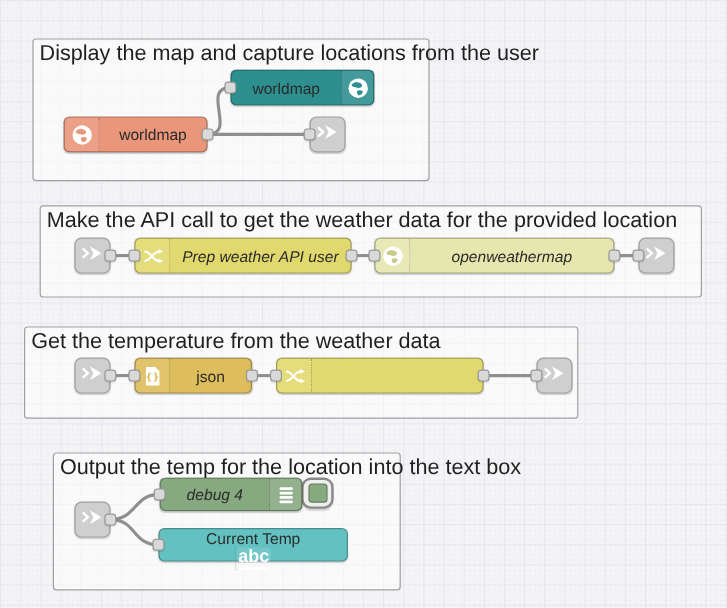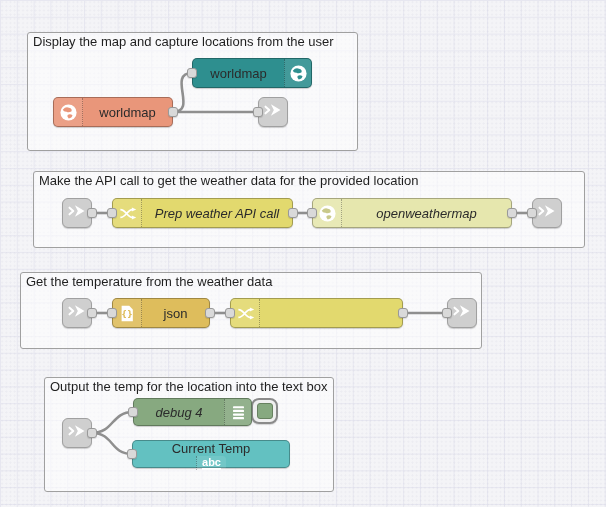--- a/index.html
+++ b/index.html
@@ -7,40 +7,40 @@
   .canvas{
     position:relative;width:606px;height:507px;overflow:hidden;
     background-color:#f4f4f7;
     background-image:
       radial-gradient(rgba(140,140,170,0.07) 1px, transparent 1px),
       linear-gradient(to right, #e7e7f0 1px, transparent 1px),
       linear-gradient(to bottom, #e7e7f0 1px, transparent 1px);
     background-size:4.2px 4.2px, 16.8px 16.8px, 16.8px 16.8px;
   }
   .group{position:absolute;border:1.5px solid #a0a0a0;border-radius:3px;background:rgba(255,255,255,0.55);box-sizing:border-box;}
-  .group-title{position:absolute;top:1px;left:5px;font-size:13px;color:#1f1f1f;white-space:nowrap;}
+  .group-title{position:absolute;top:1px;left:5px;font-size:18px;color:#1f1f1f;white-space:nowrap;}
   .wires{position:absolute;left:0;top:0;z-index:2;}
   .wires path{stroke:#8f8f8f;stroke-width:2.6;fill:none;}
   .node{position:absolute;z-index:4;height:30px;background:var(--nc);border:1px solid rgba(0,0,0,0.28);
         border-radius:5px;box-shadow:0 1px 1px rgba(0,0,0,0.18);display:flex;align-items:center;
         font-size:13px;color:#2b2b2b;box-sizing:border-box;}
   .node .label{flex:1;text-align:center;padding:0 6px;white-space:nowrap;}
   .node .label.italic{font-style:italic;}
   .icon-band{height:100%;display:flex;align-items:center;justify-content:center;box-sizing:border-box;background:rgba(255,255,255,0.10);}
   .icon-band.left{width:29px;border-right:1px dotted rgba(0,0,0,0.3);border-radius:4px 0 0 4px;}
   .icon-band.right{width:27px;border-left:1px dotted rgba(0,0,0,0.3);border-radius:0 4px 4px 0;}
   .link-node{position:absolute;z-index:4;width:30px;height:30px;background:#cfcfcf;border:1px solid #a0a0a0;
         border-radius:6px;box-shadow:0 1px 1px rgba(0,0,0,0.18);display:flex;align-items:center;justify-content:center;box-sizing:border-box;}
   .port{position:absolute;z-index:5;width:10px;height:10px;background:#d9d9d9;border:1px solid #999999;
         border-radius:3px;box-sizing:border-box;box-shadow:0 1px 1px rgba(0,0,0,0.12);}
   .dbg-toggle{position:absolute;z-index:3;left:251px;top:398px;width:27px;height:26px;background:#efefef;
         border:2.5px solid #8a8a8a;border-radius:8px;display:flex;align-items:center;justify-content:center;
         box-sizing:border-box;box-shadow:0 1px 1px rgba(0,0,0,0.15);}
   .dbg-toggle .inner{width:14px;height:14px;background:#87a980;border:1px solid #67815f;border-radius:3px;}
-  .abc-badge{font-size:11px;font-weight:bold;color:#fff;border-bottom:2px solid #ffffff;line-height:1.1;}
+  .abc-badge{font-size:15px;font-weight:bold;color:#fff;border-bottom:2px solid #ffffff;line-height:1.1;}
 </style>
 </head>
 <body>
 
 <div class="canvas">
 
   <div class="group" style="left:27px;top:32px;width:331px;height:119px;">
     <div class="group-title">Display the map and capture locations from the user</div>
   </div>
   <div class="group" style="left:33px;top:171px;width:552px;height:77px;">
@@ -107,21 +107,21 @@
   </div>
 
   <div class="node" style="--nc:#e2d96e;left:112px;top:198px;width:181px;">
     <div class="icon-band left">
       <svg width="19" height="19" viewBox="0 0 24 24">
           <path d="M3 7 C10 7 12 17 18 17 M3 17 C10 17 12 7 18 7" stroke="#fff" stroke-width="2.2" fill="none"></path>
           <path d="M17.5 4.5 L23 7 L17.5 9.5Z" fill="#fff"></path>
           <path d="M17.5 14.5 L23 17 L17.5 19.5Z" fill="#fff"></path>
         </svg>
     </div>
-    <span class="label italic">Prep weather API call</span>
+    <span class="label italic">Prep weather API user</span>
   </div>
 
   <div class="node" style="--nc:#e6e7ae;left:312px;top:198px;width:200px;">
     <div class="icon-band left">
       <svg width="19" height="19" viewBox="0 0 20 20">
           <circle cx="10" cy="10" r="8.5" fill="#fff"></circle>
           <path d="M4 7 Q7 3.5 10.5 5 Q14.5 6 13 9 Q10 10.5 8 9.2 Q5 9.5 4 7Z" fill="#c9c98a"></path>
           <path d="M9 12.5 Q12 11 14.2 13 Q13.5 16 10.3 16.3 Q8.2 14.5 9 12.5Z" fill="#c9c98a"></path>
         </svg>
     </div>

